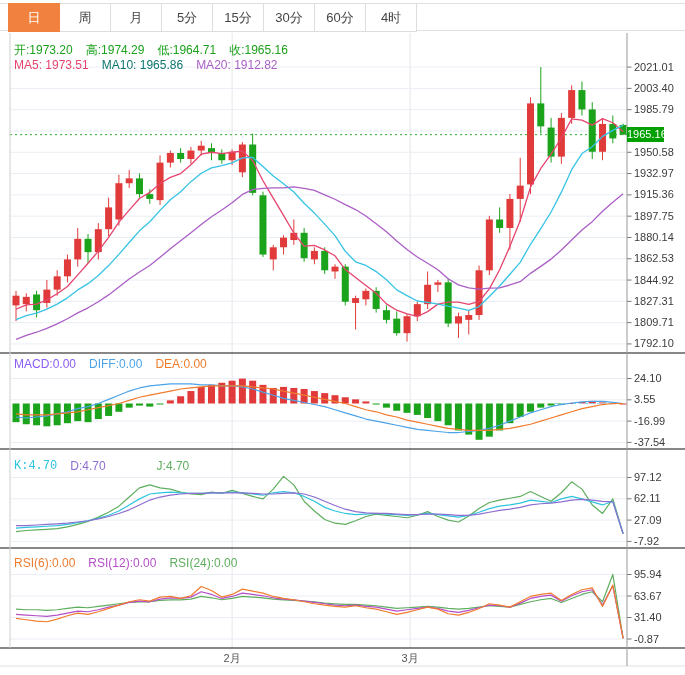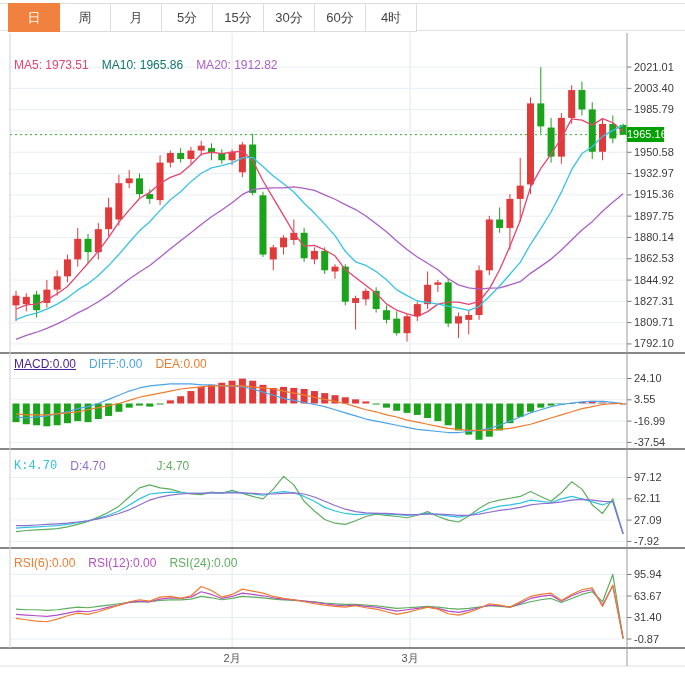--- a/index.html
+++ b/index.html
@@ -315,27 +315,33 @@
       <polyline points="16,618.435822 26.29,619.768422 36.58,621.1010220000001 46.87,621.767322 57.16,619.102122 67.44999999999999,615.770622 77.74,613.105422 88.03,614.438022 98.32,611.772822 108.60999999999999,608.441322 118.89999999999999,605.109822 129.19,601.778322 139.48,599.779422 149.76999999999998,601.112022 160.06,597.114222 170.35,596.447922 180.64,598.446822 190.92999999999998,595.781622 201.21999999999997,586.453422 211.51,590.451222 221.79999999999998,597.114222 232.08999999999997,594.449022 242.38,589.118622 252.67,591.117522 262.96,593.1164220000001 273.25,596.447922 283.53999999999996,598.446822 293.83,599.779422 304.12,601.778322 314.40999999999997,603.777222 324.7,605.109822 334.98999999999995,606.442422 345.28,607.108722 355.57,605.776122 365.85999999999996,607.775022 376.15,609.107622 386.43999999999994,611.772822 396.72999999999996,614.438022 407.02,612.439122 417.30999999999995,609.773922 427.59999999999997,607.108722 437.89,609.107622 448.17999999999995,613.771722 458.46999999999997,615.104322 468.76,612.439122 479.04999999999995,608.441322 489.34,603.777222 499.62999999999994,605.109822 509.91999999999996,607.108722 520.21,601.778322 530.5,596.447922 540.79,594.449022 551.0799999999999,593.1164220000001 561.37,600.445722 571.66,594.449022 581.9499999999999,589.784922 592.24,587.786022 602.53,606.442422 612.8199999999999,585.120822 623.1099999999999,638.424822" fill="none" stroke="#f07c2e" stroke-width="1.2" stroke-linejoin="round"></polyline>
       <line x1="0" y1="353" x2="685" y2="353" stroke="#111" stroke-width="1.2"></line>
       <line x1="0" y1="449" x2="685" y2="449" stroke="#111" stroke-width="1.2"></line>
       <line x1="0" y1="548" x2="685" y2="548" stroke="#111" stroke-width="1.2"></line>
       <line x1="0" y1="648" x2="685" y2="648" stroke="#111" stroke-width="1.2"></line>
       <line x1="0" y1="666" x2="685" y2="666" stroke="#e0e0e0" stroke-width="1"></line>
       <line x1="10" y1="33" x2="10" y2="648" stroke="#cfcfcf" stroke-width="1"></line>
       <line x1="627" y1="33" x2="627" y2="666" stroke="#999" stroke-width="1"></line>
     </svg>
 
+  <div class="hdr" id="hdr-ohlc">
+      <span style="color: rgb(28, 161, 28);">开:1973.20</span>
+      <span style="color: rgb(28, 161, 28);">高:1974.29</span>
+      <span style="color: rgb(28, 161, 28);">低:1964.71</span>
+      <span style="color: rgb(28, 161, 28);">收:1965.16</span>
+    </div>
   <div class="hdr" id="hdr-ma">
       <span style="color: rgb(230, 68, 110);">MA5: 1973.51</span>
       <span style="color: #0f766e;">MA10: 1965.86</span>
       <span style="color: rgb(171, 95, 198);">MA20: 1912.82</span>
     </div>
   <div class="hdr" id="hdr-macd">
-      <span style="color: #4c1d95; text-decoration: underline;">MACD:0.00</span>
+      <span style="color: #8b5cf6;">MACD:0.00</span>
       <span style="color: rgb(77, 163, 232);">DIFF:0.00</span>
       <span style="color: rgb(240, 124, 46);">DEA:0.00</span>
     </div>
   <div class="hdr" id="hdr-kdj">
       <span style="color: rgb(47, 196, 222); font-family: Liberation Mono, monospace;">K:4.70</span>
       <span style="color: rgb(142, 110, 208);">D:4.70</span>
       <span style="color: rgb(95, 174, 95); margin-left: 38px;">J:4.70</span>
     </div>
   <div class="hdr" id="hdr-rsi">
       <span style="color: rgb(240, 124, 46);">RSI(6):0.00</span>

